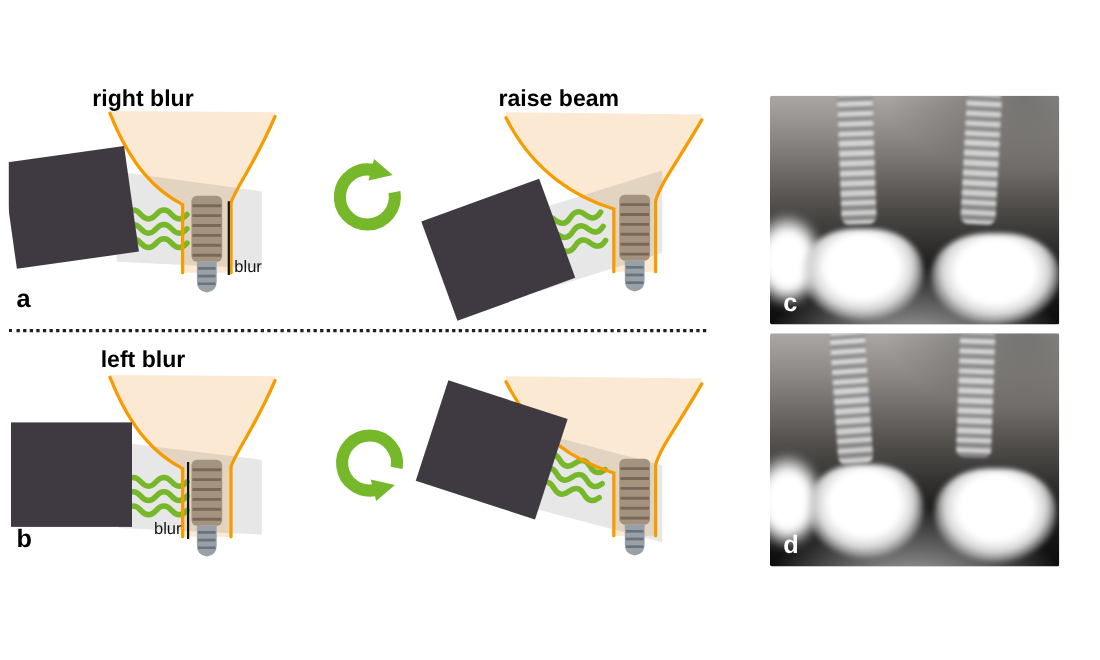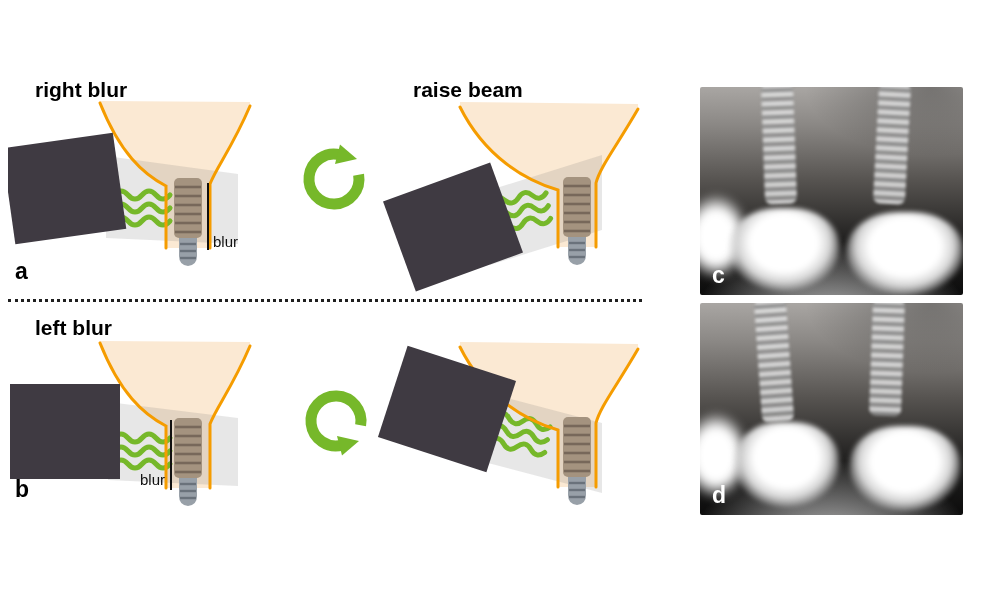--- a/index.html
+++ b/index.html
@@ -1,18 +1,18 @@
 <!DOCTYPE html>
 <html style="--green: #76b82a; --orange: #f59c00; --tube: #3f3a42; --peach: #fbe9d3;"><head>
 <meta charset="utf-8">
 <style>
   html,body{margin:0;padding:0;background:#fff;}
   .canvas{position:relative;width:1000px;height:600px;background:#ffffff;overflow:hidden;
           font-family:"Liberation Sans",sans-serif;}
-  .panel-title{position:absolute;font-weight:700;font-size:21px;color:#000;width:190px;}
+  .panel-title{position:absolute;font-weight:700;font-size:21px;color:#000;text-align:center;width:190px;}
   .panel-letter{position:absolute;font-weight:700;font-size:23px;color:#000;}
   .diagram-svg{position:absolute;}
   .separator{position:absolute;left:8px;top:299px;width:634px;border-top:3.5px dotted #1f1f1f;height:0;}
   .fill-green{fill:var(--green);}
   .stroke-orange{stroke:var(--orange);fill:none;stroke-width:3;stroke-linecap:round;}
   .fill-peach{fill:var(--peach);}
   .fill-tube{fill:var(--tube);}
   .beam{fill:#6b6b6b;opacity:0.16;}
   .wave{fill:none;stroke:var(--green);stroke-width:5;stroke-linecap:round;}
   .blur-line{stroke:#111;stroke-width:2;}

